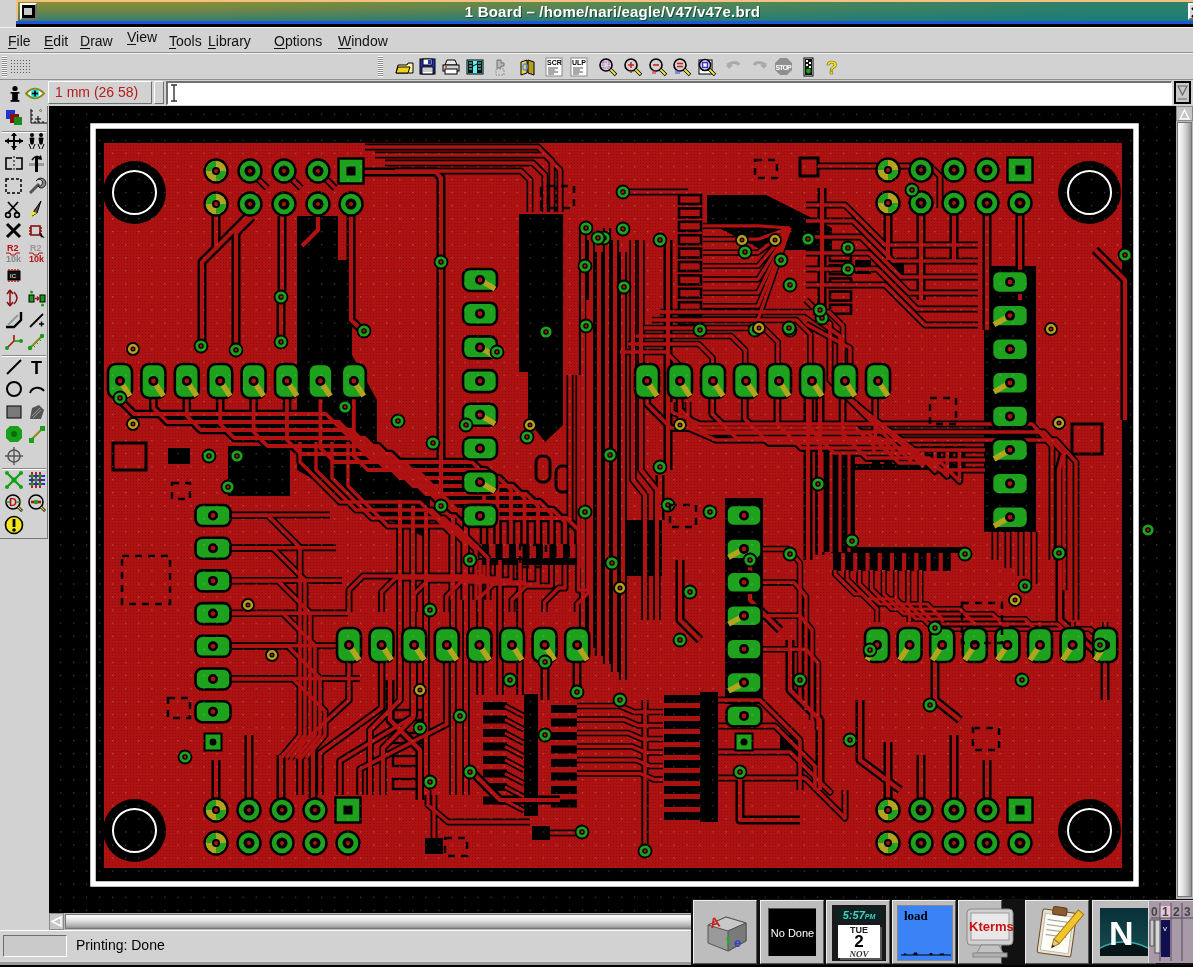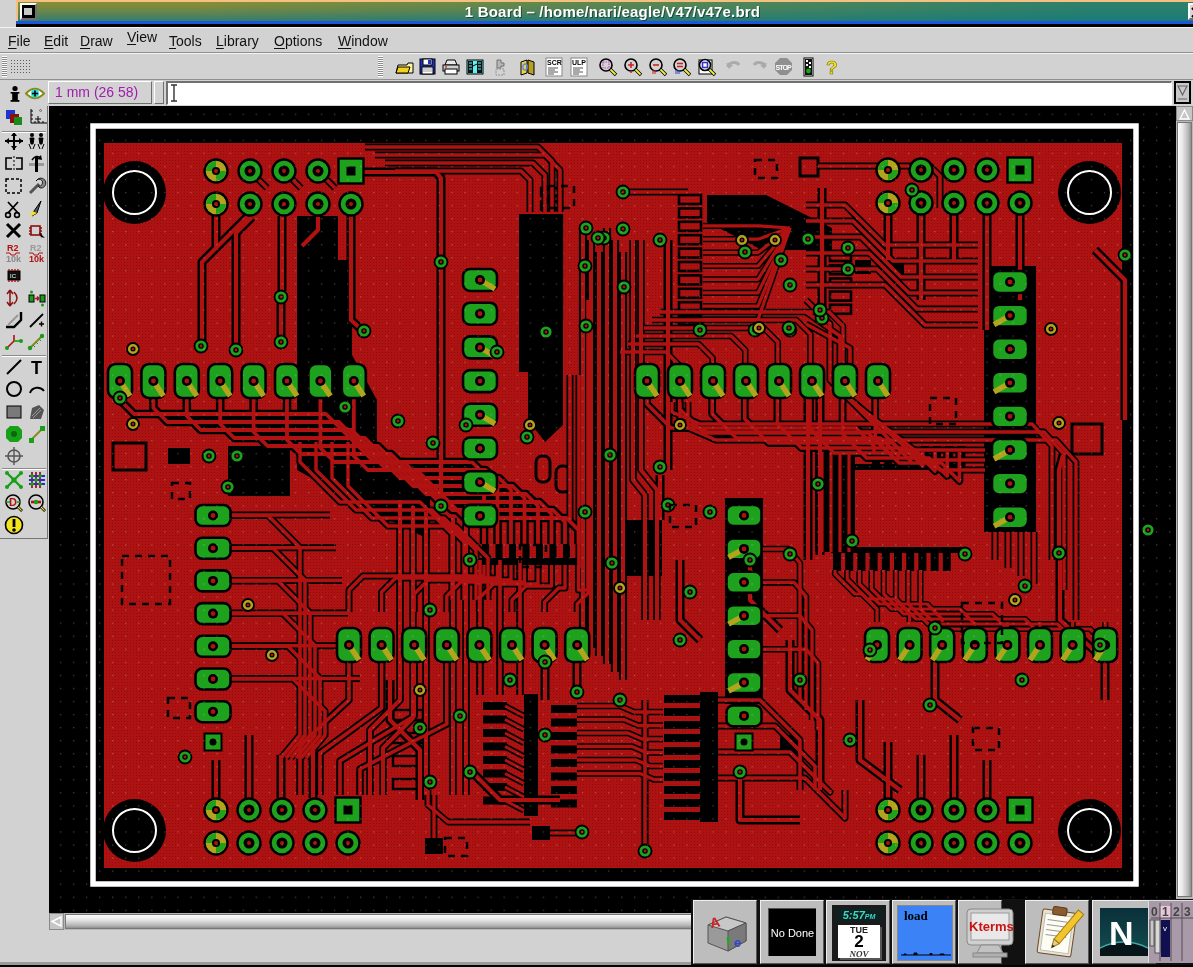--- a/index.html
+++ b/index.html
@@ -26,21 +26,21 @@
         </svg>
 </div>
 <div class="abs" style="left:0;top:3px;width:1193px;text-align:center;color:#fff;font-size:15px;font-weight:bold;letter-spacing:0.2px;text-shadow:1px 1px 0 rgba(0,0,0,0.45);">1 Board – /home/nari/eagle/V47/v47e.brd</div>
 </div>
 <div class="abs" style="left:0;top:27px;width:1193px;height:26px;background:#d2d2d2;border-top:1px solid #f4f4f4;border-bottom:1px solid #909090;">
 <span class="mi abs" style="left:8px;top:5px;"><u>F</u>ile</span>
       <span class="mi abs" style="left:44px;top:5px;"><u>E</u>dit</span>
       <span class="mi abs" style="left:80px;top:5px;"><u>D</u>raw</span>
       <span class="mi abs" style="left:127px;top:1px;text-align:center;"><u>V</u>iew</span>
       <span class="mi abs" style="left:169px;top:5px;"><u>T</u>ools</span>
-      <span class="mi abs" style="left:216px;top:5px;"><u>L</u>ibrary</span>
+      <span class="mi abs" style="left:208px;top:5px;"><u>L</u>ibrary</span>
       <span class="mi abs" style="left:274px;top:5px;"><u>O</u>ptions</span>
       <span class="mi abs" style="left:338px;top:5px;"><u>W</u>indow</span>
 <span class="mi abs" style="left:1210px;top:5px;"><u>H</u>elp</span>
 </div>
 <div class="abs" style="left:0;top:53px;width:1193px;height:27px;background:#d2d2d2;border-top:1px solid #f4f4f4;border-bottom:1px solid #909090;"></div>
 <div class="abs" style="left:2px;top:56px;width:5px;height:21px;background:repeating-linear-gradient(0deg,#fff 0 1px,#8a8a8a 1px 2px);"></div>
     <div class="abs" style="left:10px;top:59px;width:22px;height:15px;background:radial-gradient(#5a5a5a 22%,transparent 26%) 0 0/3px 3px;"></div>
     <div class="abs" style="left:378px;top:56px;width:5px;height:21px;background:repeating-linear-gradient(0deg,#fff 0 1px,#8a8a8a 1px 2px);"></div>
     <div class="abs" style="left:395px;top:57px;width:20px;height:20px;"><svg width="20" height="20">
         <path d="M1 16 L3 8 L12 8 L13 6 L18 6 L18 16 Z" fill="#fff7a0" stroke="#000" stroke-width="1"></path>
@@ -148,21 +148,21 @@
         <circle cx="8" cy="3.5" r="2.6" fill="#000"></circle>
         <rect x="5.2" y="7" width="5.6" height="9" fill="#000"></rect>
         <rect x="3.6" y="7" width="8.8" height="1.6" fill="#000"></rect>
         <rect x="3.6" y="15" width="8.8" height="1.8" fill="#000"></rect>
       </svg></div>
 <div class="abs" style="left:25px;top:86px;width:20px;height:15px;"><svg width="20" height="15">
         <path d="M1 7.5 Q10 -2 19 7.5 Q10 17 1 7.5 Z" fill="#fff" stroke="#8a8a18" stroke-width="2"></path>
         <circle cx="10" cy="7.5" r="4" fill="#18e0e0"></circle>
         <path d="M10 4.5v6M7 7.5h6" stroke="#000" stroke-width="1.6"></path>
       </svg></div>
-<div class="abs raised" style="left:48px;top:81px;width:104px;height:23px;background:#d2d2d2;color:#a21caf;font-size:14px;padding:2px 0 0 6px;">1 mm (26 58)</div>
+<div class="abs raised" style="left:48px;top:81px;width:104px;height:23px;background:#d2d2d2;color:#b91c1c;font-size:14px;padding:2px 0 0 6px;">1 mm (26 58)</div>
 <div class="abs raised" style="left:154px;top:81px;width:10px;height:23px;background:#d2d2d2;"></div>
 <div class="abs" style="left:166px;top:81px;width:1006px;height:24px;background:#fff;border-top:2px solid #707070;border-left:2px solid #707070;border-right:1px solid #fff;border-bottom:1px solid #fff;"></div>
 <div class="abs" style="left:170px;top:84px;width:10px;height:18px;"><svg width="10" height="18">
         <path d="M1 1 h6 M1 17 h6 M4 1 v16" stroke="#333" stroke-width="1.4" fill="none"></path>
       </svg></div>
 <div class="abs" style="left:1174px;top:81px;width:17px;height:23px;background:#c8c8c8;border:2px solid #000;"><svg width="13" height="19">
         <path d="M2 3 L11 3 L6.5 12 Z" fill="#c8c8c8" stroke="#666" stroke-width="1.2"></path>
         <path d="M2 16 h9" stroke="#666"></path>
       </svg></div>
 <div class="abs" style="left:0;top:106px;width:48px;height:432px;background:#d2d2d2;border-right:1px solid #777;border-bottom:1px solid #777;"></div>
@@ -1674,20 +1674,24 @@
         <path d="M14 14 L17.6 17.6" stroke="#f2e41e" stroke-width="1.2"></path>
       </svg></div>
     <div class="abs" style="left:4px;top:515px;"><svg width="20" height="20">
         <circle cx="10" cy="10" r="8.5" fill="#f2e41e" stroke="#000" stroke-width="1.6"></circle>
         <rect x="8.6" y="4" width="2.8" height="8" fill="#000"></rect>
         <circle cx="10" cy="15" r="1.8" fill="#000"></circle>
       </svg></div>
     <div class="abs" style="left:2px;top:131px;width:44px;height:2px;border-top:1px solid #8a8a8a;border-bottom:1px solid #fff;"></div>
     <div class="abs" style="left:2px;top:355px;width:44px;height:2px;border-top:1px solid #8a8a8a;border-bottom:1px solid #fff;"></div>
     <div class="abs" style="left:2px;top:468px;width:44px;height:2px;border-top:1px solid #8a8a8a;border-bottom:1px solid #fff;"></div>
+<div class="abs" style="left:0;top:930px;width:1193px;height:32px;background:#d2d2d2;border-top:1px solid #fff;">
+<div class="abs sunken" style="left:3px;top:4px;width:64px;height:22px;background:#cacaca;"></div>
+<div class="abs" style="left:76px;top:6px;color:#000;font-size:14px;">Printing: Done</div>
+</div>
 <div class="abs" style="left:0;top:962px;width:1193px;height:5px;background:#9a9a9a;border-bottom:2px solid #000;"></div>
 <div class="abs" style="left:691px;top:899px;width:502px;height:66px;background:#111;"></div>
     <div class="abs" style="left:693px;top:900px;width:64px;height:64px;background:#bdbdbd;border-top:1px solid #eee;border-left:1px solid #eee;border-right:1px solid #555;border-bottom:1px solid #555;"><svg width="62" height="62">
         <g transform="translate(8,10)">
           <path d="M6 14 L24 6 L44 12 L44 30 L26 40 L6 32 Z" fill="#9a9a9a" stroke="#555"></path>
           <path d="M6 14 L24 6 L44 12 L26 20 Z" fill="#c8c8c8" stroke="#555"></path>
           <path d="M26 20 L44 12 L44 30 L26 40 Z" fill="#7a7a7a" stroke="#555"></path>
           <text x="8" y="16" font-size="14" font-weight="bold" fill="#cc2222" transform="rotate(-12 14 12)">A</text>
           <text x="24" y="34" font-size="13" font-weight="bold" fill="#22aa22">t</text>
           <text x="32" y="36" font-size="13" font-weight="bold" fill="#3344cc">e</text>

